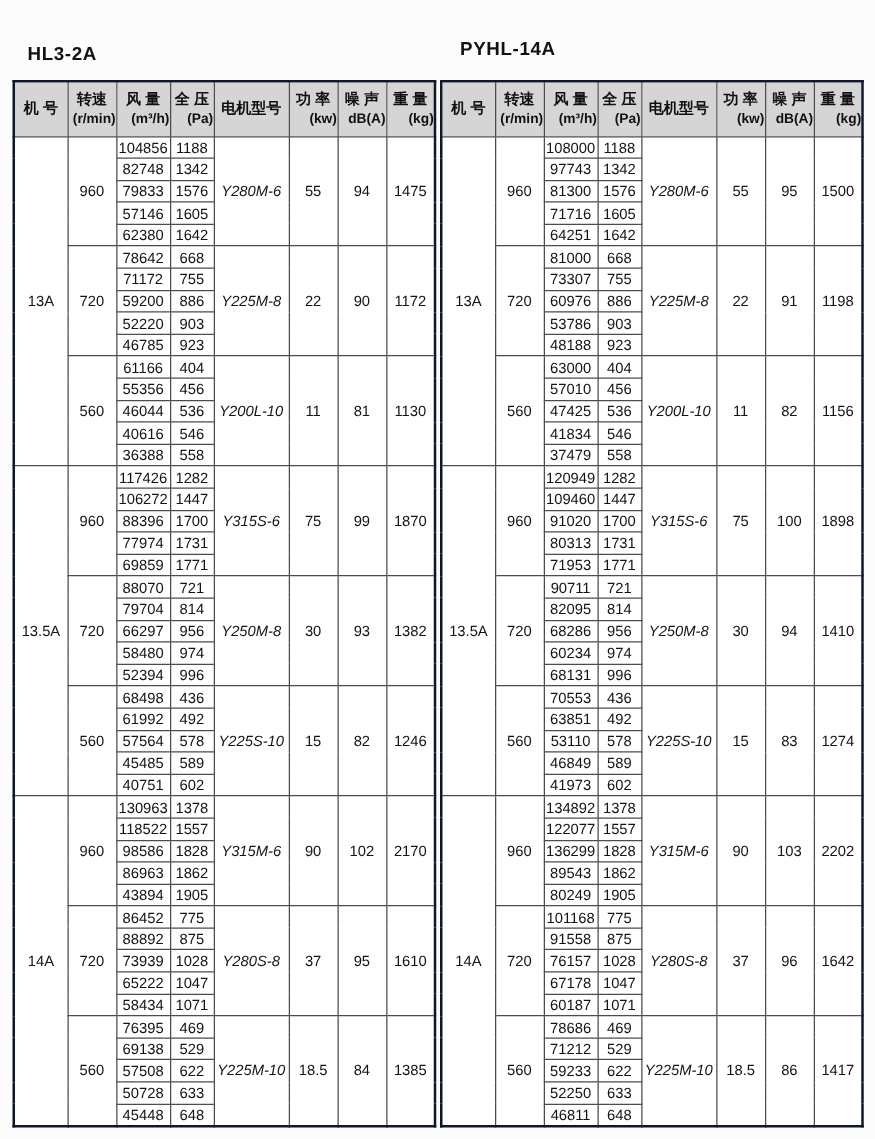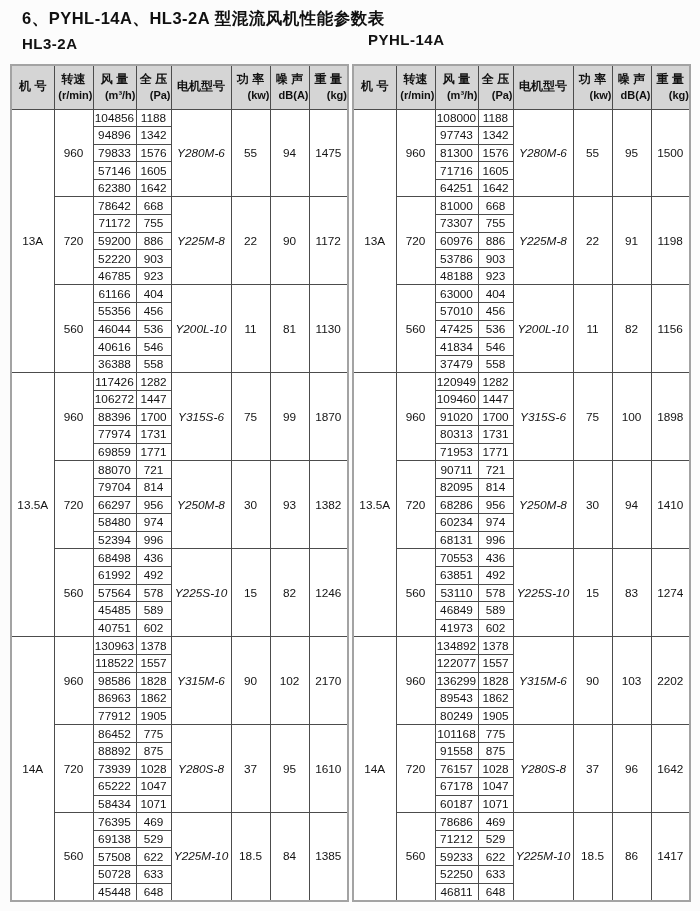--- a/index.html
+++ b/index.html
@@ -21,21 +21,21 @@
     position:absolute; margin:0;
     font-size:15px; font-weight:600; color:#121212; letter-spacing:0.5px;
   }
   .subtitle.left  { left:22px;  top:35px;text-align:right; }
   .subtitle.right { left:368px; top:31px; }
   .table-host { position:absolute; top:64px; }
   .table-host.left  { left:10px; }
   .table-host.right { left:352px; }
   table.perf-table {
     border-collapse:collapse; table-layout:fixed;
-    border:2px solid #a3a3a3;
+    border:2px solid #0f172a;
     padding-left:38px;
   }
   table.perf-table th, table.perf-table td {
     border:1px solid #4c4c4c;
     padding:0; margin:0;
     text-align:center; vertical-align:middle;
     overflow:hidden; white-space:nowrap;
   }
   table.perf-table th {
     background:#d5d5d5; font-weight:bold;
@@ -47,21 +47,20 @@
   td.motor-cell { font-size:12px;font-style:italic; }
   tr.body-row { height:17.6px; }
   tr.head-row { height:44px; }
   td.shade     { background:#d1d1d1; }
   td.shade-val { background:#e3e3e3; }
 </style>
 </head>
 <body>
 
 <div class="page">
-  <h1 class="page-title">6、PYHL-14A、HL3-2A 型混流风机性能参数表</h1>
   <h2 class="subtitle left">HL3-2A</h2>
   <h2 class="subtitle right">PYHL-14A</h2>
   <div class="table-host left">
       <table class="perf-table">
         <colgroup>
           <col style="width: 43px;">
           <col style="width: 39px;">
           <col style="width: 43px;">
           <col style="width: 35px;">
           <col style="width: 60px;">
@@ -108,21 +107,21 @@
             <td class="machine-cell" rowspan="15">13A</td>
             <td rowspan="5">960</td>
             <td>104856</td>
             <td>1188</td>
             <td class="motor-cell" rowspan="5">Y280M-6</td>
             <td rowspan="5">55</td>
             <td rowspan="5">94</td>
             <td rowspan="5">1475</td>
           </tr>
           <tr class="body-row">
-            <td>94896</td>
+            <td>82748</td>
             <td>1342</td>
           </tr>
           <tr class="body-row">
             <td>79833</td>
             <td>1576</td>
           </tr>
           <tr class="body-row">
             <td>57146</td>
             <td>1605</td>
           </tr>
@@ -272,21 +271,21 @@
           </tr>
           <tr class="body-row">
             <td>98586</td>
             <td>1828</td>
           </tr>
           <tr class="body-row">
             <td>86963</td>
             <td>1862</td>
           </tr>
           <tr class="body-row">
-            <td>77912</td>
+            <td>43894</td>
             <td>1905</td>
           </tr>
           <tr class="body-row">
             <td class="shade" rowspan="5">720</td>
             <td class="shade-val">86452</td>
             <td class="shade-val">775</td>
             <td class="motor-cell shade" rowspan="5">Y280S-8</td>
             <td class="shade" rowspan="5">37</td>
             <td class="shade" rowspan="5">95</td>
             <td class="shade" rowspan="5">1610</td>

